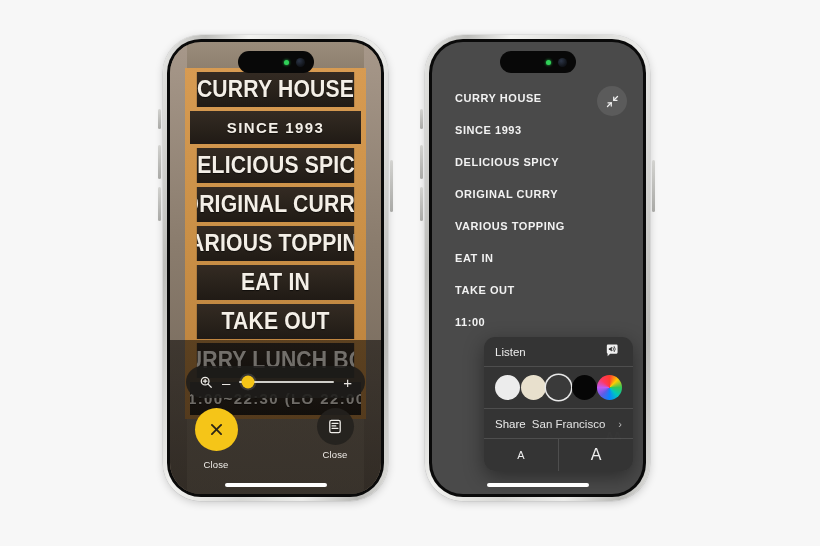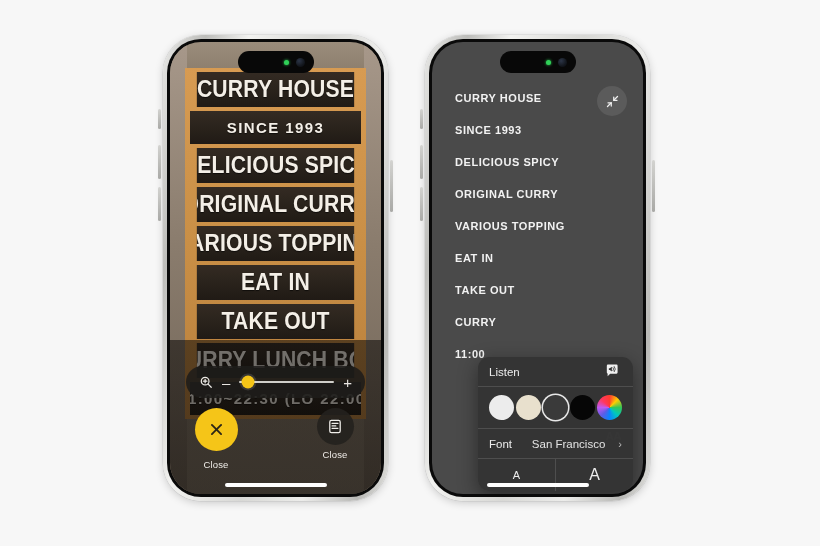--- a/index.html
+++ b/index.html
@@ -157,27 +157,26 @@
     position: absolute; right: 16px; top: 44px;
     width: 30px; height: 30px; border-radius: 50%;
     background: rgba(92,92,92,.92);
     display: flex; align-items: center; justify-content: center;
     z-index: 30;
   }
 
   
   .popover {
     position: absolute; z-index: 35;
-    left: 46px; right: 10px; top: 295px;
+    left: 52px; right: 10px; top: 295px;
     border-radius: 11px;
     background: rgba(52,52,52,.99);
     box-shadow: 0 6px 20px rgba(0,0,0,.42);
     overflow: hidden;
     font-size: 11.5px;
-    margin-top: 20px;
   }
   .pop-row {
     display: flex; align-items: center; justify-content: space-between;
     padding: 0 11px; height: 29px; color: #ececec;
   }
   .pop-divider { height: 1px; background: rgba(255,255,255,.13); }
   .swatches { display: flex; align-items: center; justify-content: space-between; padding: 8px 11px; }
   .sw { width: 25px; height: 25px; border-radius: 50%; }
   .sw.white  { background: #ececec; }
   .sw.cream  { background: #e8e0cd; }
@@ -315,21 +314,20 @@
           </div>
 
           <div class="reader-list">
             <div class="reader-line">CURRY HOUSE</div>
             <div class="reader-line">SINCE 1993</div>
             <div class="reader-line">DELICIOUS SPICY</div>
             <div class="reader-line">ORIGINAL CURRY</div>
             <div class="reader-line">VARIOUS TOPPING</div>
             <div class="reader-line">EAT IN</div>
             <div class="reader-line">TAKE OUT</div>
-            <div class="reader-line">CURRY</div>
             <div class="reader-line clipped">11:00</div>
           </div>
 
           <div class="popover">
 
             <div class="pop-row">
               <span>Listen</span>
               <svg width="17" height="15" viewBox="0 0 24 22" fill="#f0f0f0">
                 <path d="M2.2 2.4 A1.6 1.6 0 0 1 3.8 .8 H16.4 A1.6 1.6 0 0 1 18 2.4 V12.6 A1.6 1.6 0 0 1 16.4 14.2 H7.2 L3.4 18 V14.2 H3.8 A1.6 1.6 0 0 1 2.2 12.6 Z"></path>
                 <path d="M9.6 4.1 L6.6 6.3 H5.2 V8.7 H6.6 L9.6 10.9 Z" fill="#343434"></path>
@@ -344,21 +342,21 @@
               <span class="sw white"></span>
               <span class="sw cream"></span>
               <span class="sw dark"></span>
               <span class="sw black"></span>
               <span class="sw wheel"></span>
             </div>
 
             <div class="pop-divider"></div>
 
             <div class="pop-row">
-              <span>Font</span>
+              <span>Share</span>
               <span class="font-val">
                 <span>San Francisco</span>
                 <span class="chev">›</span>
               </span>
             </div>
 
             <div class="pop-divider"></div>
 
             <div class="size-row">
               <span class="size-cell">A</span>

